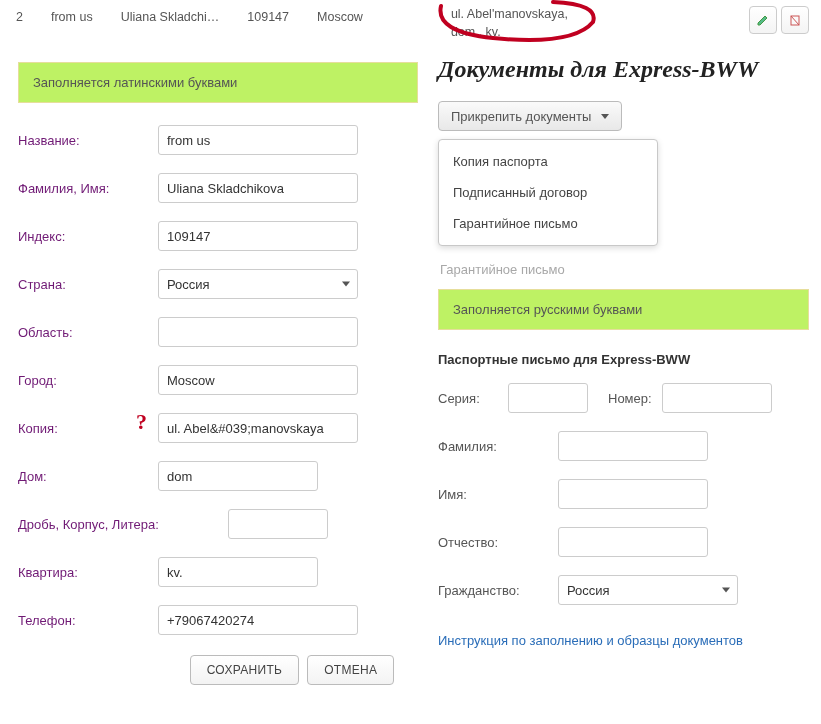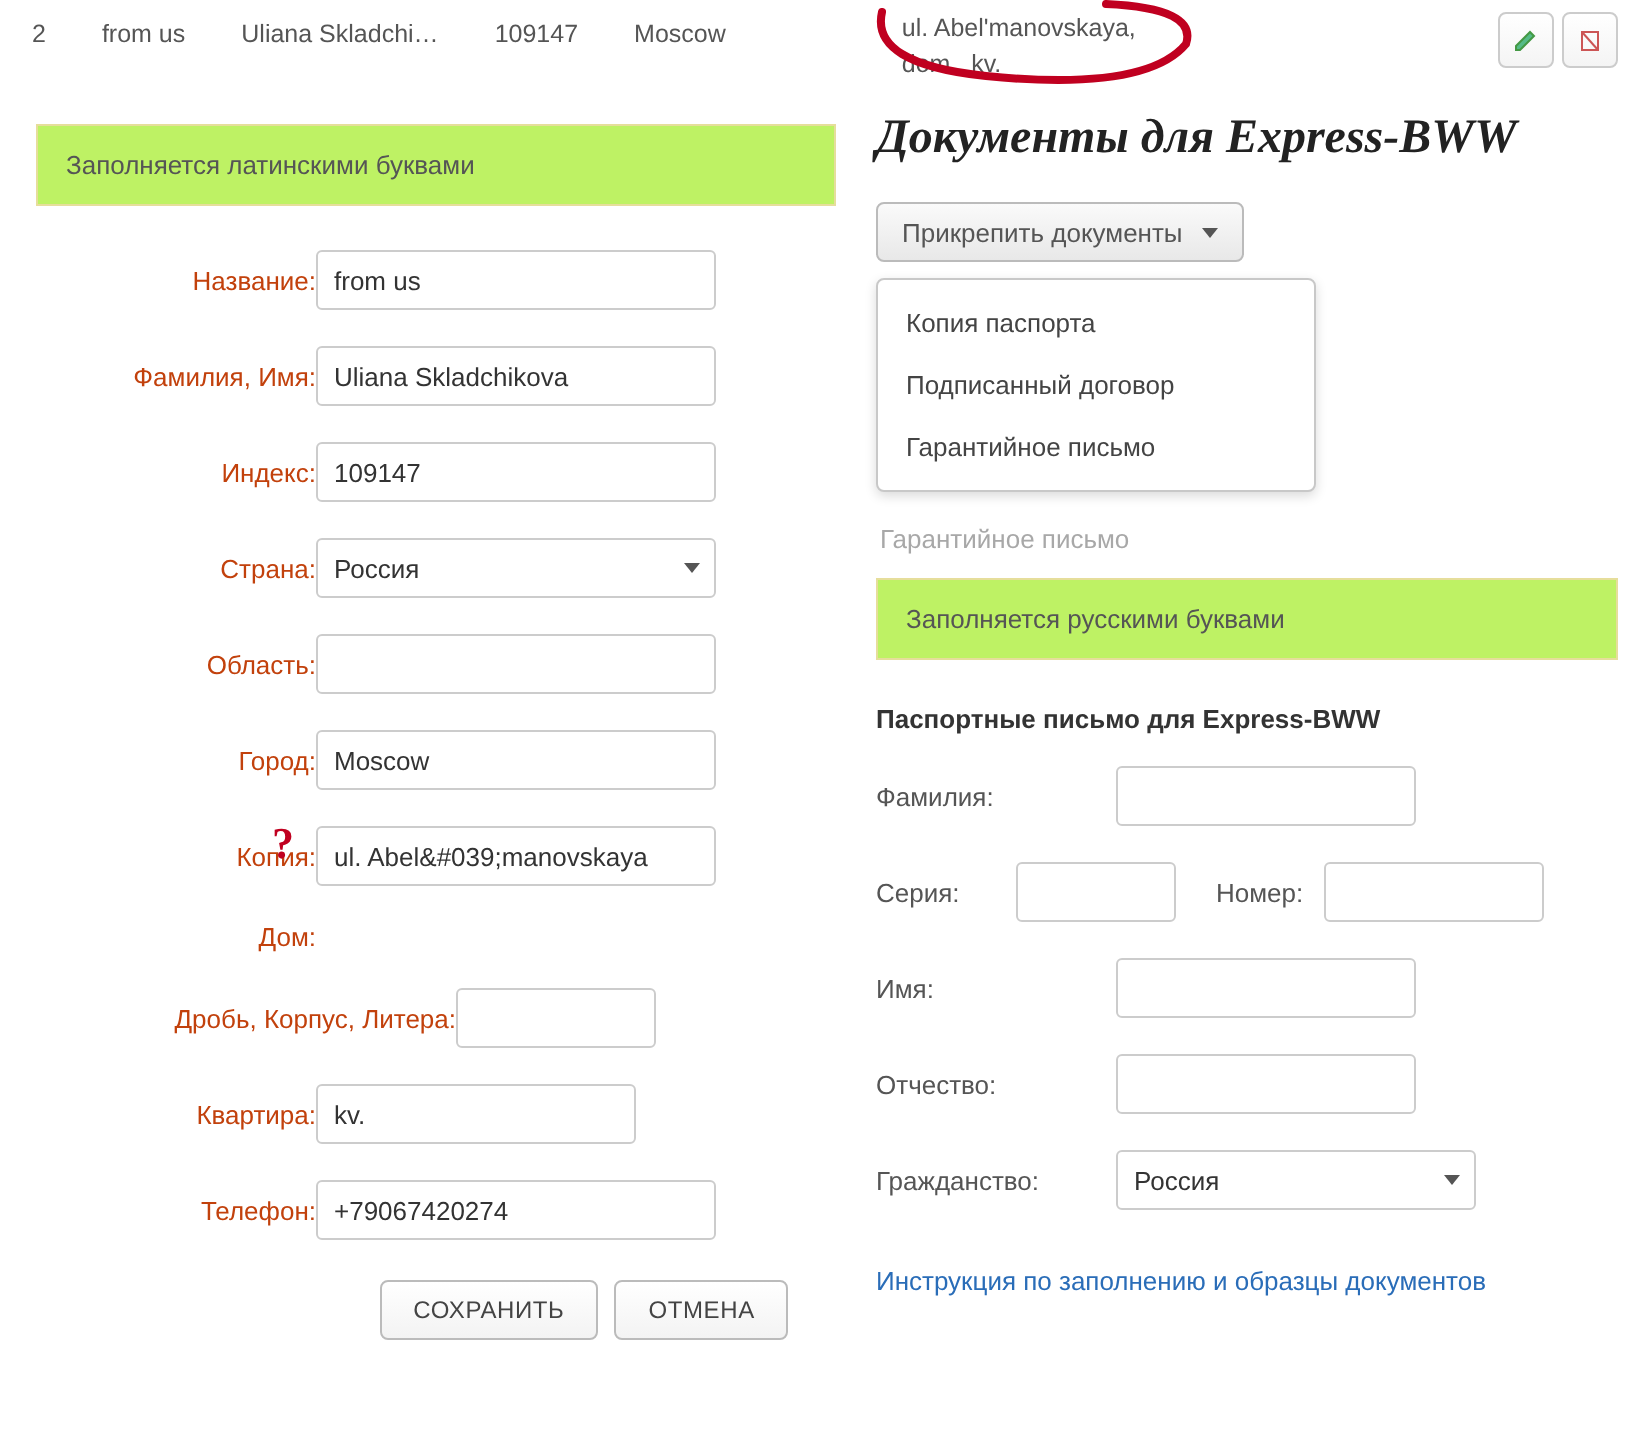--- a/index.html
+++ b/index.html
@@ -50,23 +50,22 @@
     color: #555;
   }
   .form-row {
     display:flex;
     align-items:center;
     margin-bottom: 18px;
     position:relative;
   }
   .form-row label {
     width: 140px;
-    color:#c2410c;
+    color:#701a75;
     font-size:13px;
-    text-align:right;
   }
   .text-input, .select-input {
     height: 30px;
     border:1px solid #ccc;
     border-radius: 3px;
     padding: 0 8px;
     font-size: 13px;
     color:#333;
     background:#fff;
   }
@@ -188,20 +187,21 @@
       <label>Город:</label>
       <input class="text-input w1" value="Moscow" style="">
     </div>
     <div class="form-row">
       <span class="annot-q">?</span>
       <label>Копия:</label>
       <input class="text-input w1" value="ul. Abel&amp;#039;manovskaya" style="">
     </div>
     <div class="form-row">
       <label>Дом:</label>
+      <input class="text-input w2" value="dom" style="">
     </div>
     <div class="form-row">
       <label style="width:210px">Дробь, Корпус, Литера:</label>
       <input class="text-input w3" value="" style="">
     </div>
     <div class="form-row">
       <label>Квартира:</label>
       <input class="text-input w2" value="kv." style="">
     </div>
     <div class="form-row">
@@ -228,28 +228,28 @@
       <div class="dropdown-item">Гарантийное письмо</div>
     </div>
 
     <div class="muted-line">Гарантийное письмо</div>
 
     <div class="banner">Заполняется русскими буквами</div>
 
     <div class="passport-title">Паспортные письмо для Express-BWW</div>
 
     <div class="p-row">
-      <label class="g2">Фамилия:</label>
-      <input class="text-input" style="width: 150px;">
-    </div>
-    <div class="p-row">
       <label class="g1">Серия:</label>
       <input class="text-input wn" style="">
       <label style="margin:0 10px 0 20px">Номер:</label>
       <input class="text-input" style="width: 110px;">
+    </div>
+    <div class="p-row">
+      <label class="g2">Фамилия:</label>
+      <input class="text-input" style="width: 150px;">
     </div>
     <div class="p-row">
       <label class="g2">Имя:</label>
       <input class="text-input" style="width: 150px;">
     </div>
     <div class="p-row">
       <label class="g2">Отчество:</label>
       <input class="text-input" style="width: 150px;">
     </div>
     <div class="p-row">

